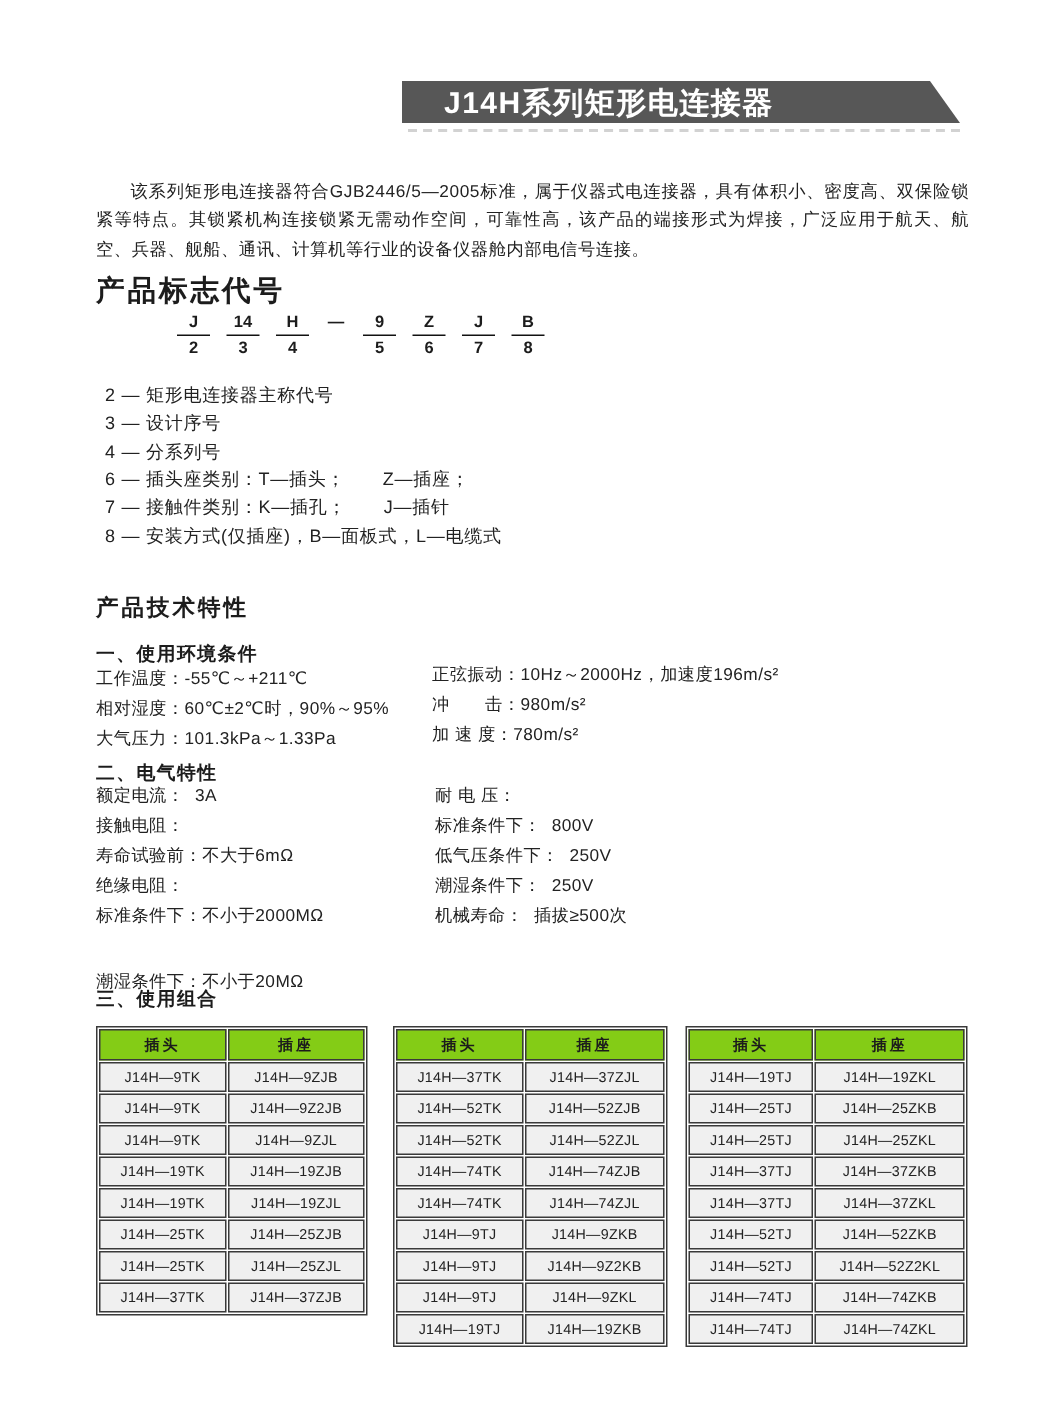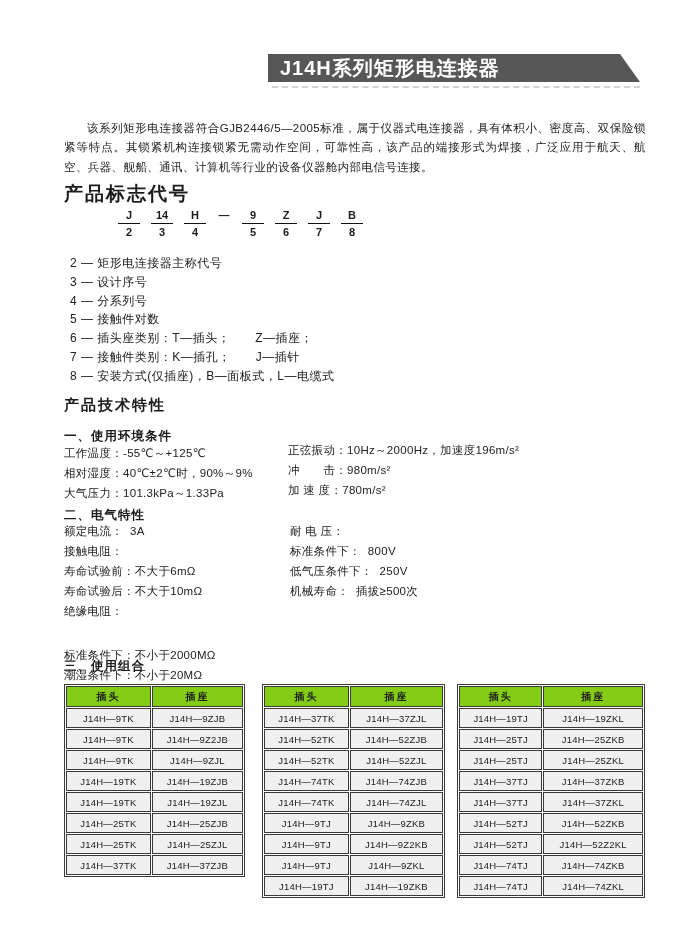--- a/index.html
+++ b/index.html
@@ -12,21 +12,21 @@
 
   
   .banner{
     position:absolute;left:268px;top:54px;width:372px;height:28px;
     background:#575757;
     clip-path:polygon(0 0, calc(100% - 20px) 0, 100% 100%, 0 100%);
     display:flex;align-items:center;
   }
   .banner-text{
     color:#ffffff;font-weight:bold;font-size:20px;letter-spacing:1px;
-    padding-left:12px;white-space:nowrap;
+    padding-left:28px;white-space:nowrap;
   }
   .banner-artifact{
     position:absolute;left:272px;top:86px;width:368px;height:0;
     border-top:2px dashed #d2d2d2;
   }
 
   
   .intro{
     position:absolute;left:64px;top:107px;width:582px;
     font-size:11.5px;line-height:19.5px;text-indent:2em;
@@ -137,54 +137,53 @@
       <div class="code-item">
         <span class="code-top">B</span>
         <span class="code-num">8</span>
       </div>
     </div>
 
   <div class="code-legend">
       <div class="line">2 — 矩形电连接器主称代号</div>
       <div class="line">3 — 设计序号</div>
       <div class="line">4 — 分系列号</div>
-      <div class="line">5 — 接触件对数</div>
       <div class="line">6 — 插头座类别：T—插头；　　Z—插座；</div>
       <div class="line">7 — 接触件类别：K—插孔；　　J—插针</div>
       <div class="line">8 — 安装方式(仅插座)，B—面板式，L—电缆式</div>
     </div>
 
   <div class="h-tech">产品技术特性</div>
 
   <div class="subhead sub-env">一、使用环境条件</div>
   <div class="col env-left">
-      <div class="line">工作温度：-55℃～+125℃</div>
-      <div class="line">相对湿度：40℃±2℃时，90%～9%</div>
+      <div class="line">工作温度：-55℃～+211℃</div>
+      <div class="line">相对湿度：60℃±2℃时，90%～95%</div>
       <div class="line">大气压力：101.3kPa～1.33Pa</div>
     </div>
   <div class="col env-right">
       <div class="line">正弦振动：10Hz～2000Hz，加速度196m/s²</div>
       <div class="line">冲　　击：980m/s²</div>
       <div class="line">加 速 度：780m/s²</div>
     </div>
 
   <div class="subhead sub-elec">二、电气特性</div>
   <div class="col elec-left">
       <div class="line">额定电流：  3A</div>
       <div class="line">接触电阻：</div>
       <div class="line">寿命试验前：不大于6mΩ</div>
-      <div class="line">寿命试验后：不大于10mΩ</div>
       <div class="line">绝缘电阻：</div>
       <div class="line">标准条件下：不小于2000MΩ</div>
       <div class="line">潮湿条件下：不小于20MΩ</div>
     </div>
   <div class="col elec-right">
       <div class="line">耐 电 压：</div>
       <div class="line">标准条件下：  800V</div>
       <div class="line">低气压条件下：  250V</div>
+      <div class="line">潮湿条件下：  250V</div>
       <div class="line">机械寿命：  插拔≥500次</div>
     </div>
 
   <div class="subhead sub-combo">三、使用组合</div>
 
   <table class="combo-table t1">
       <thead>
         <tr>
           <th>插头</th>
           <th>插座</th>

